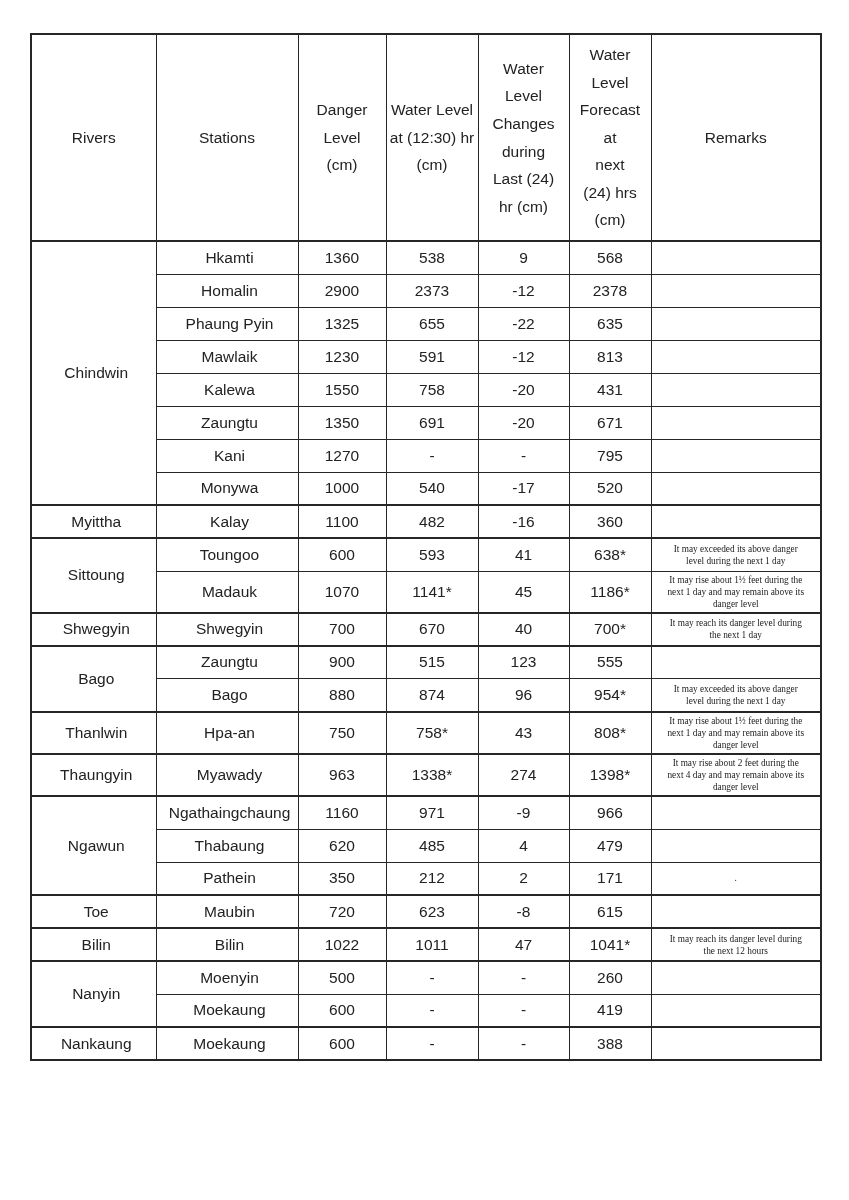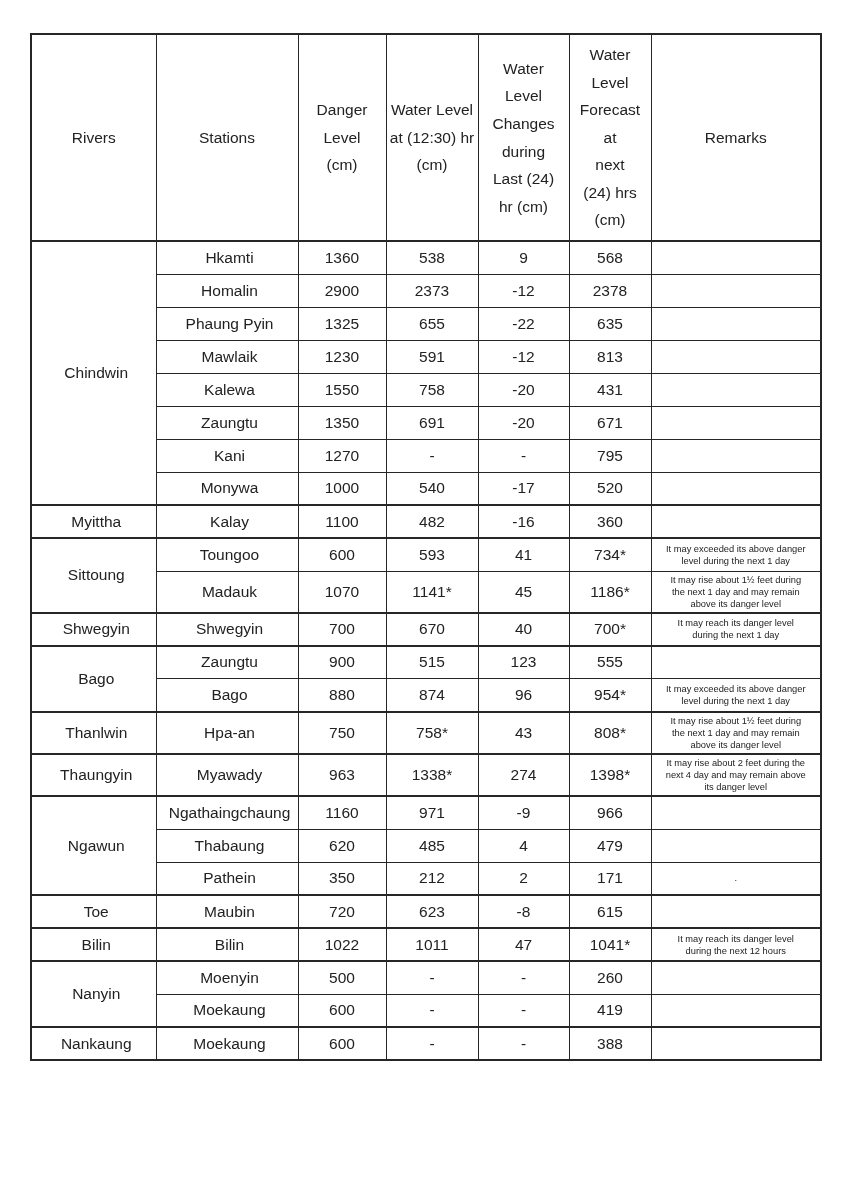--- a/index.html
+++ b/index.html
@@ -44,20 +44,21 @@
   }
   .wl-table tbody tr.group-start td { border-top-width: 2px; }
   .river-cell, .station-cell {
     text-align: right;
     padding-left: 9px !important;
   }
   .remarks-cell {
     font-size: 9.3px !important;
     line-height: 1.3;
     padding: 2px 12px !important;
+    font-family: Liberation Serif, serif;
   }
 </style>
 </head>
 <body>
 
 <div class="page">
   <table class="wl-table">
     <colgroup>
       <col style="width:125px">
       <col style="width:142px">
@@ -167,21 +168,21 @@
           <td class="change-cell">-16</td>
           <td class="forecast-cell">360</td>
           <td class="remarks-cell"></td>
         </tr>
         <tr class="group-start">
           <td rowspan="2" class="river-cell">Sittoung</td>
           <td class="station-cell">Toungoo</td>
           <td class="danger-level-cell">600</td>
           <td class="water-level-cell">593</td>
           <td class="change-cell">41</td>
-          <td class="forecast-cell">734*</td>
+          <td class="forecast-cell">638*</td>
           <td class="remarks-cell">It may exceeded its above danger level during the next 1 day</td>
         </tr>
         <tr>
           <td class="station-cell">Madauk</td>
           <td class="danger-level-cell">1070</td>
           <td class="water-level-cell">1141*</td>
           <td class="change-cell">45</td>
           <td class="forecast-cell">1186*</td>
           <td class="remarks-cell">It may rise about 1½ feet during the next 1 day and may remain above its danger level</td>
         </tr>

